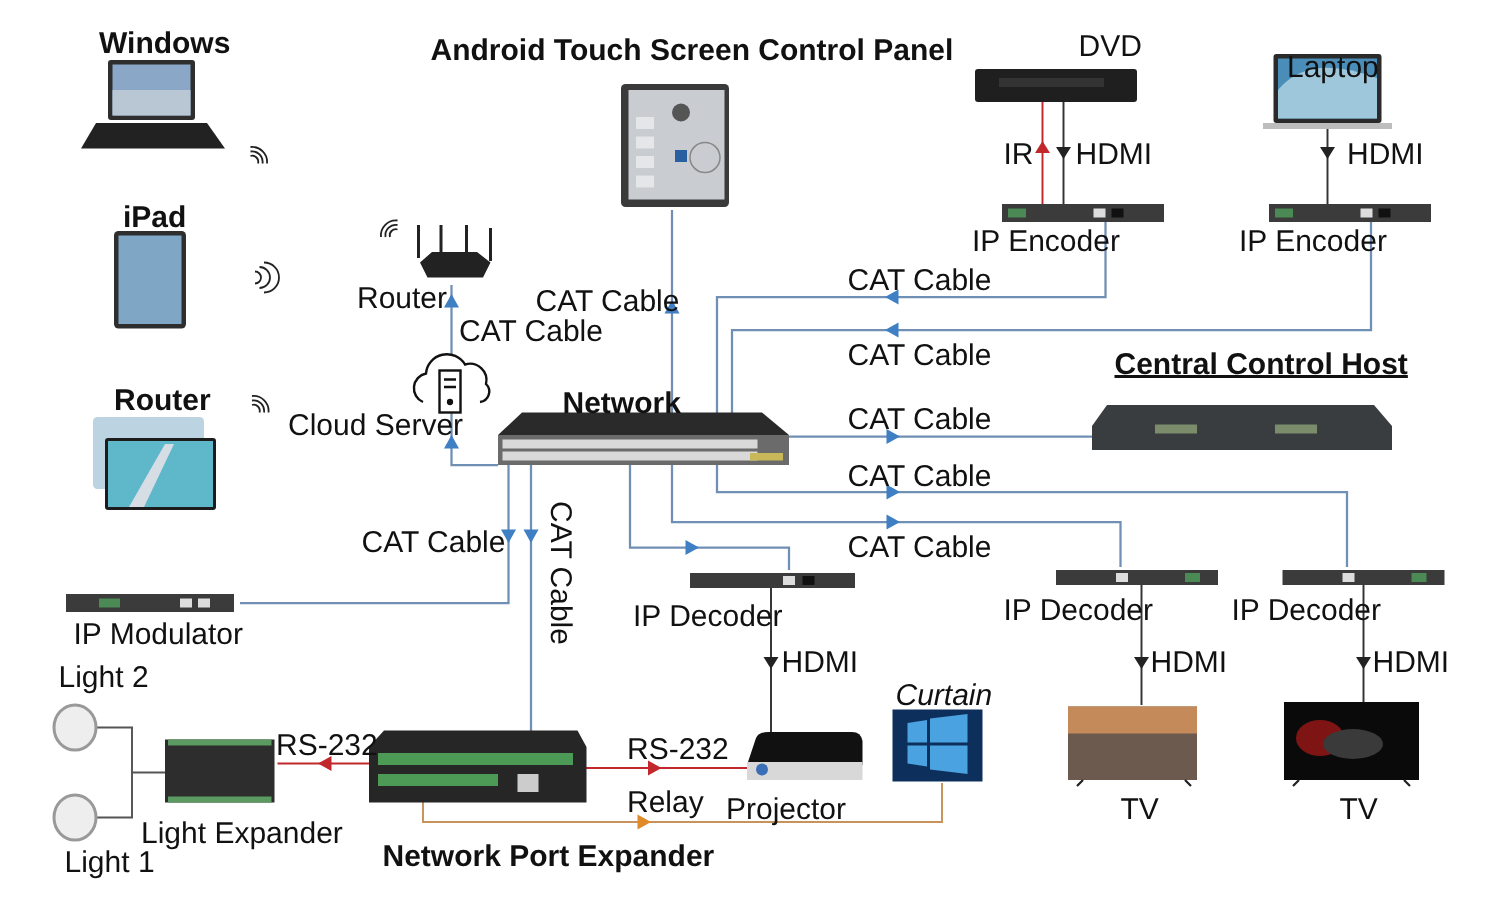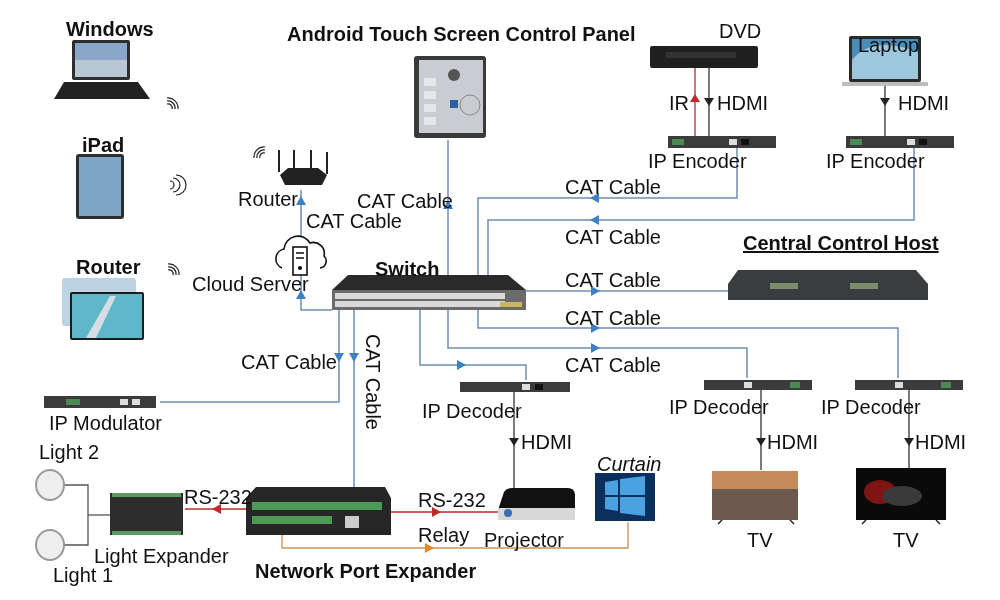--- a/index.html
+++ b/index.html
@@ -248,21 +248,21 @@
 </svg>
 
 <div class="lbl bold" style="left:66px;top:18px;">Windows</div>
 <div class="lbl bold" style="left:82px;top:134px;">iPad</div>
 <div class="lbl bold" style="left:76px;top:256px;">Router</div>
 <div class="lbl" style="left:238px;top:188px;">Router</div>
 <div class="lbl" style="left:192px;top:273px;">Cloud Server</div>
 <div class="lbl" style="left:306px;top:210px;">CAT Cable</div>
 <div class="lbl bold" style="left:287px;top:23px;">Android Touch Screen Control Panel</div>
 <div class="lbl" style="left:357px;top:190px;">CAT Cable</div>
-<div class="lbl bold" style="left:375px;top:258px;">Switch</div>
+<div class="lbl bold" style="left:375px;top:258px;">Network</div>
 
 <div class="lbl" style="left:683px;top:20px;margin-left:36px;">DVD</div>
 <div class="lbl" style="left:858px;top:21px;margin-top:13px;">Laptop</div>
 <div class="lbl" style="left:669px;top:92px;">IR</div>
 <div class="lbl" style="left:717px;top:92px;">HDMI</div>
 <div class="lbl" style="left:898px;top:92px;">HDMI</div>
 <div class="lbl" style="left:648px;top:150px;">IP Encoder</div>
 <div class="lbl" style="left:826px;top:150px;">IP Encoder</div>
 
 <div class="lbl" style="left:565px;top:176px;">CAT Cable</div>
@@ -277,21 +277,21 @@
 <div class="lbl" style="left:49px;top:412px;">IP Modulator</div>
 
 <div class="lbl" style="left:422px;top:400px;">IP Decoder</div>
 <div class="lbl" style="left:669px;top:396px;">IP Decoder</div>
 <div class="lbl" style="left:821px;top:396px;">IP Decoder</div>
 <div class="lbl" style="left:521px;top:431px;">HDMI</div>
 <div class="lbl" style="left:767px;top:431px;">HDMI</div>
 <div class="lbl" style="left:915px;top:431px;">HDMI</div>
 
 <div class="lbl" style="left:39px;top:441px;">Light 2</div>
-<div class="lbl" style="left:53px;top:564px;">Light 1</div>
+<div class="lbl" style="left:43px;top:564px;">Light 1</div>
 <div class="lbl" style="left:94px;top:545px;">Light Expander</div>
 <div class="lbl" style="left:184px;top:486px;">RS-232</div>
 <div class="lbl bold" style="left:218px;top:560px;margin-left:37px;">Network Port Expander</div>
 <div class="lbl" style="left:418px;top:489px;">RS-232</div>
 <div class="lbl" style="left:418px;top:524px;">Relay</div>
 <div class="lbl" style="left:484px;top:529px;">Projector</div>
 <div class="lbl" style="left:597px;top:453px;font-style:italic;">Curtain</div>
 <div class="lbl" style="left:747px;top:529px;">TV</div>
 <div class="lbl" style="left:893px;top:529px;">TV</div>
 

